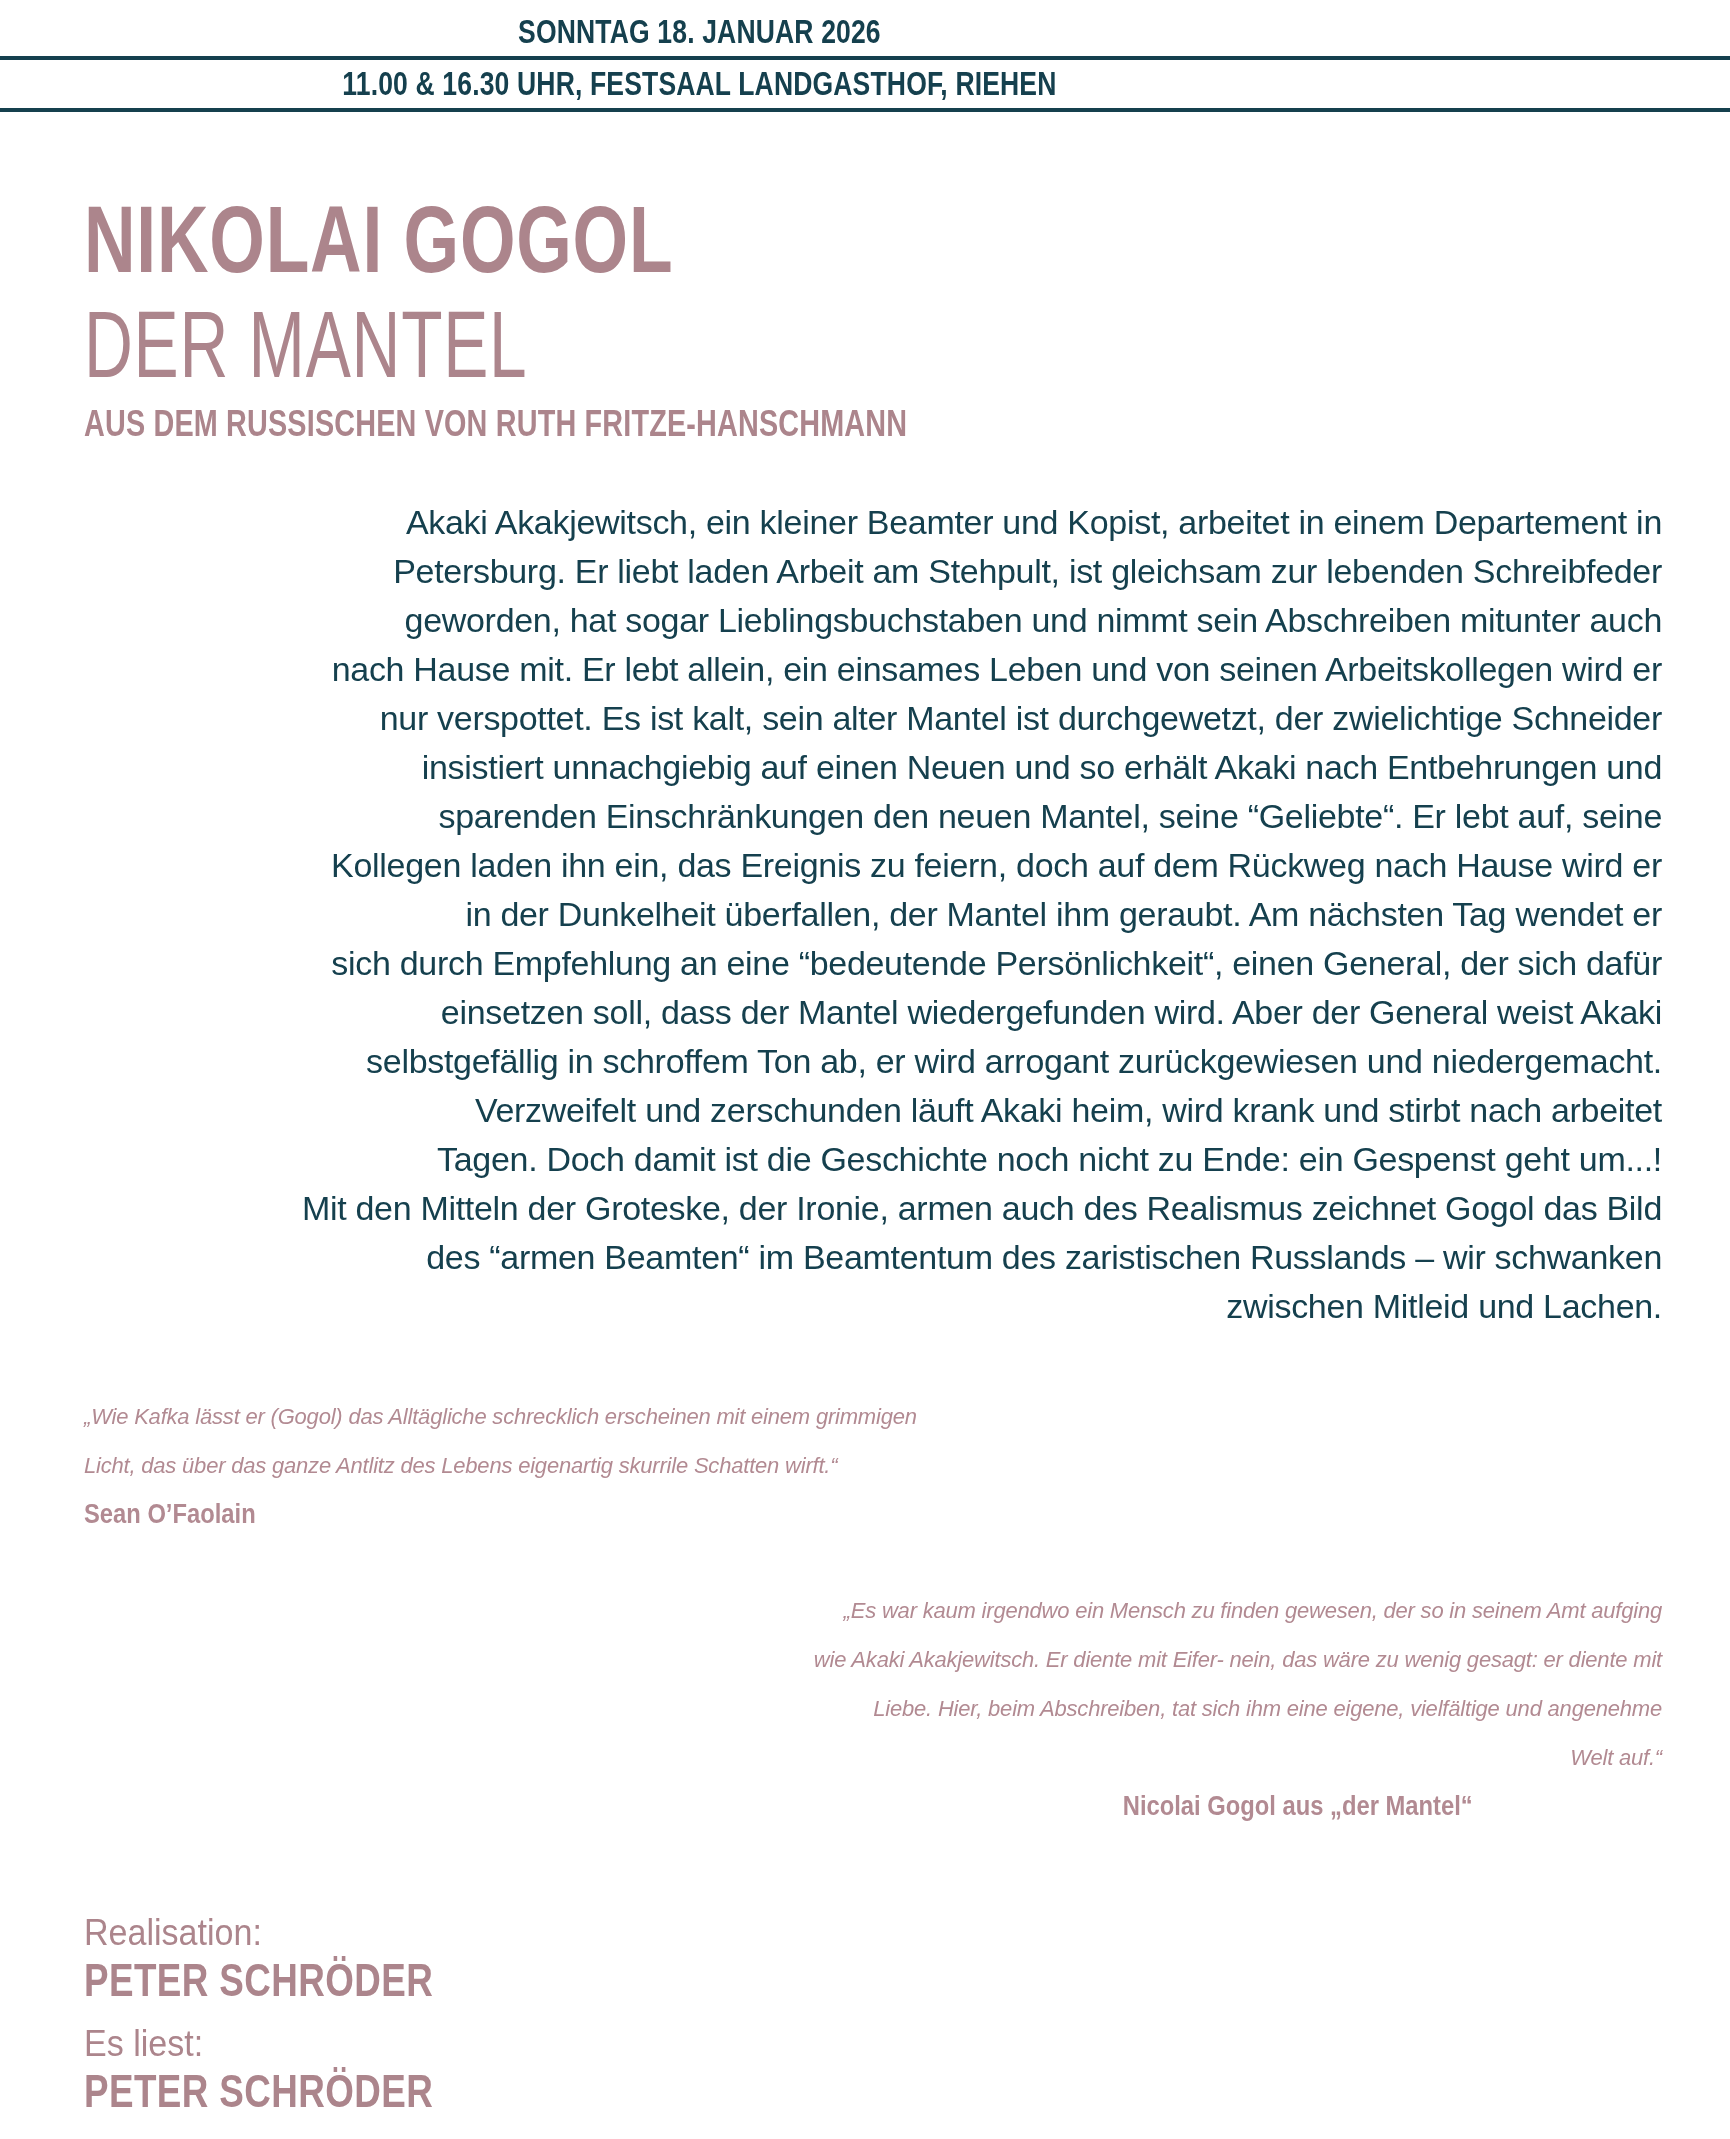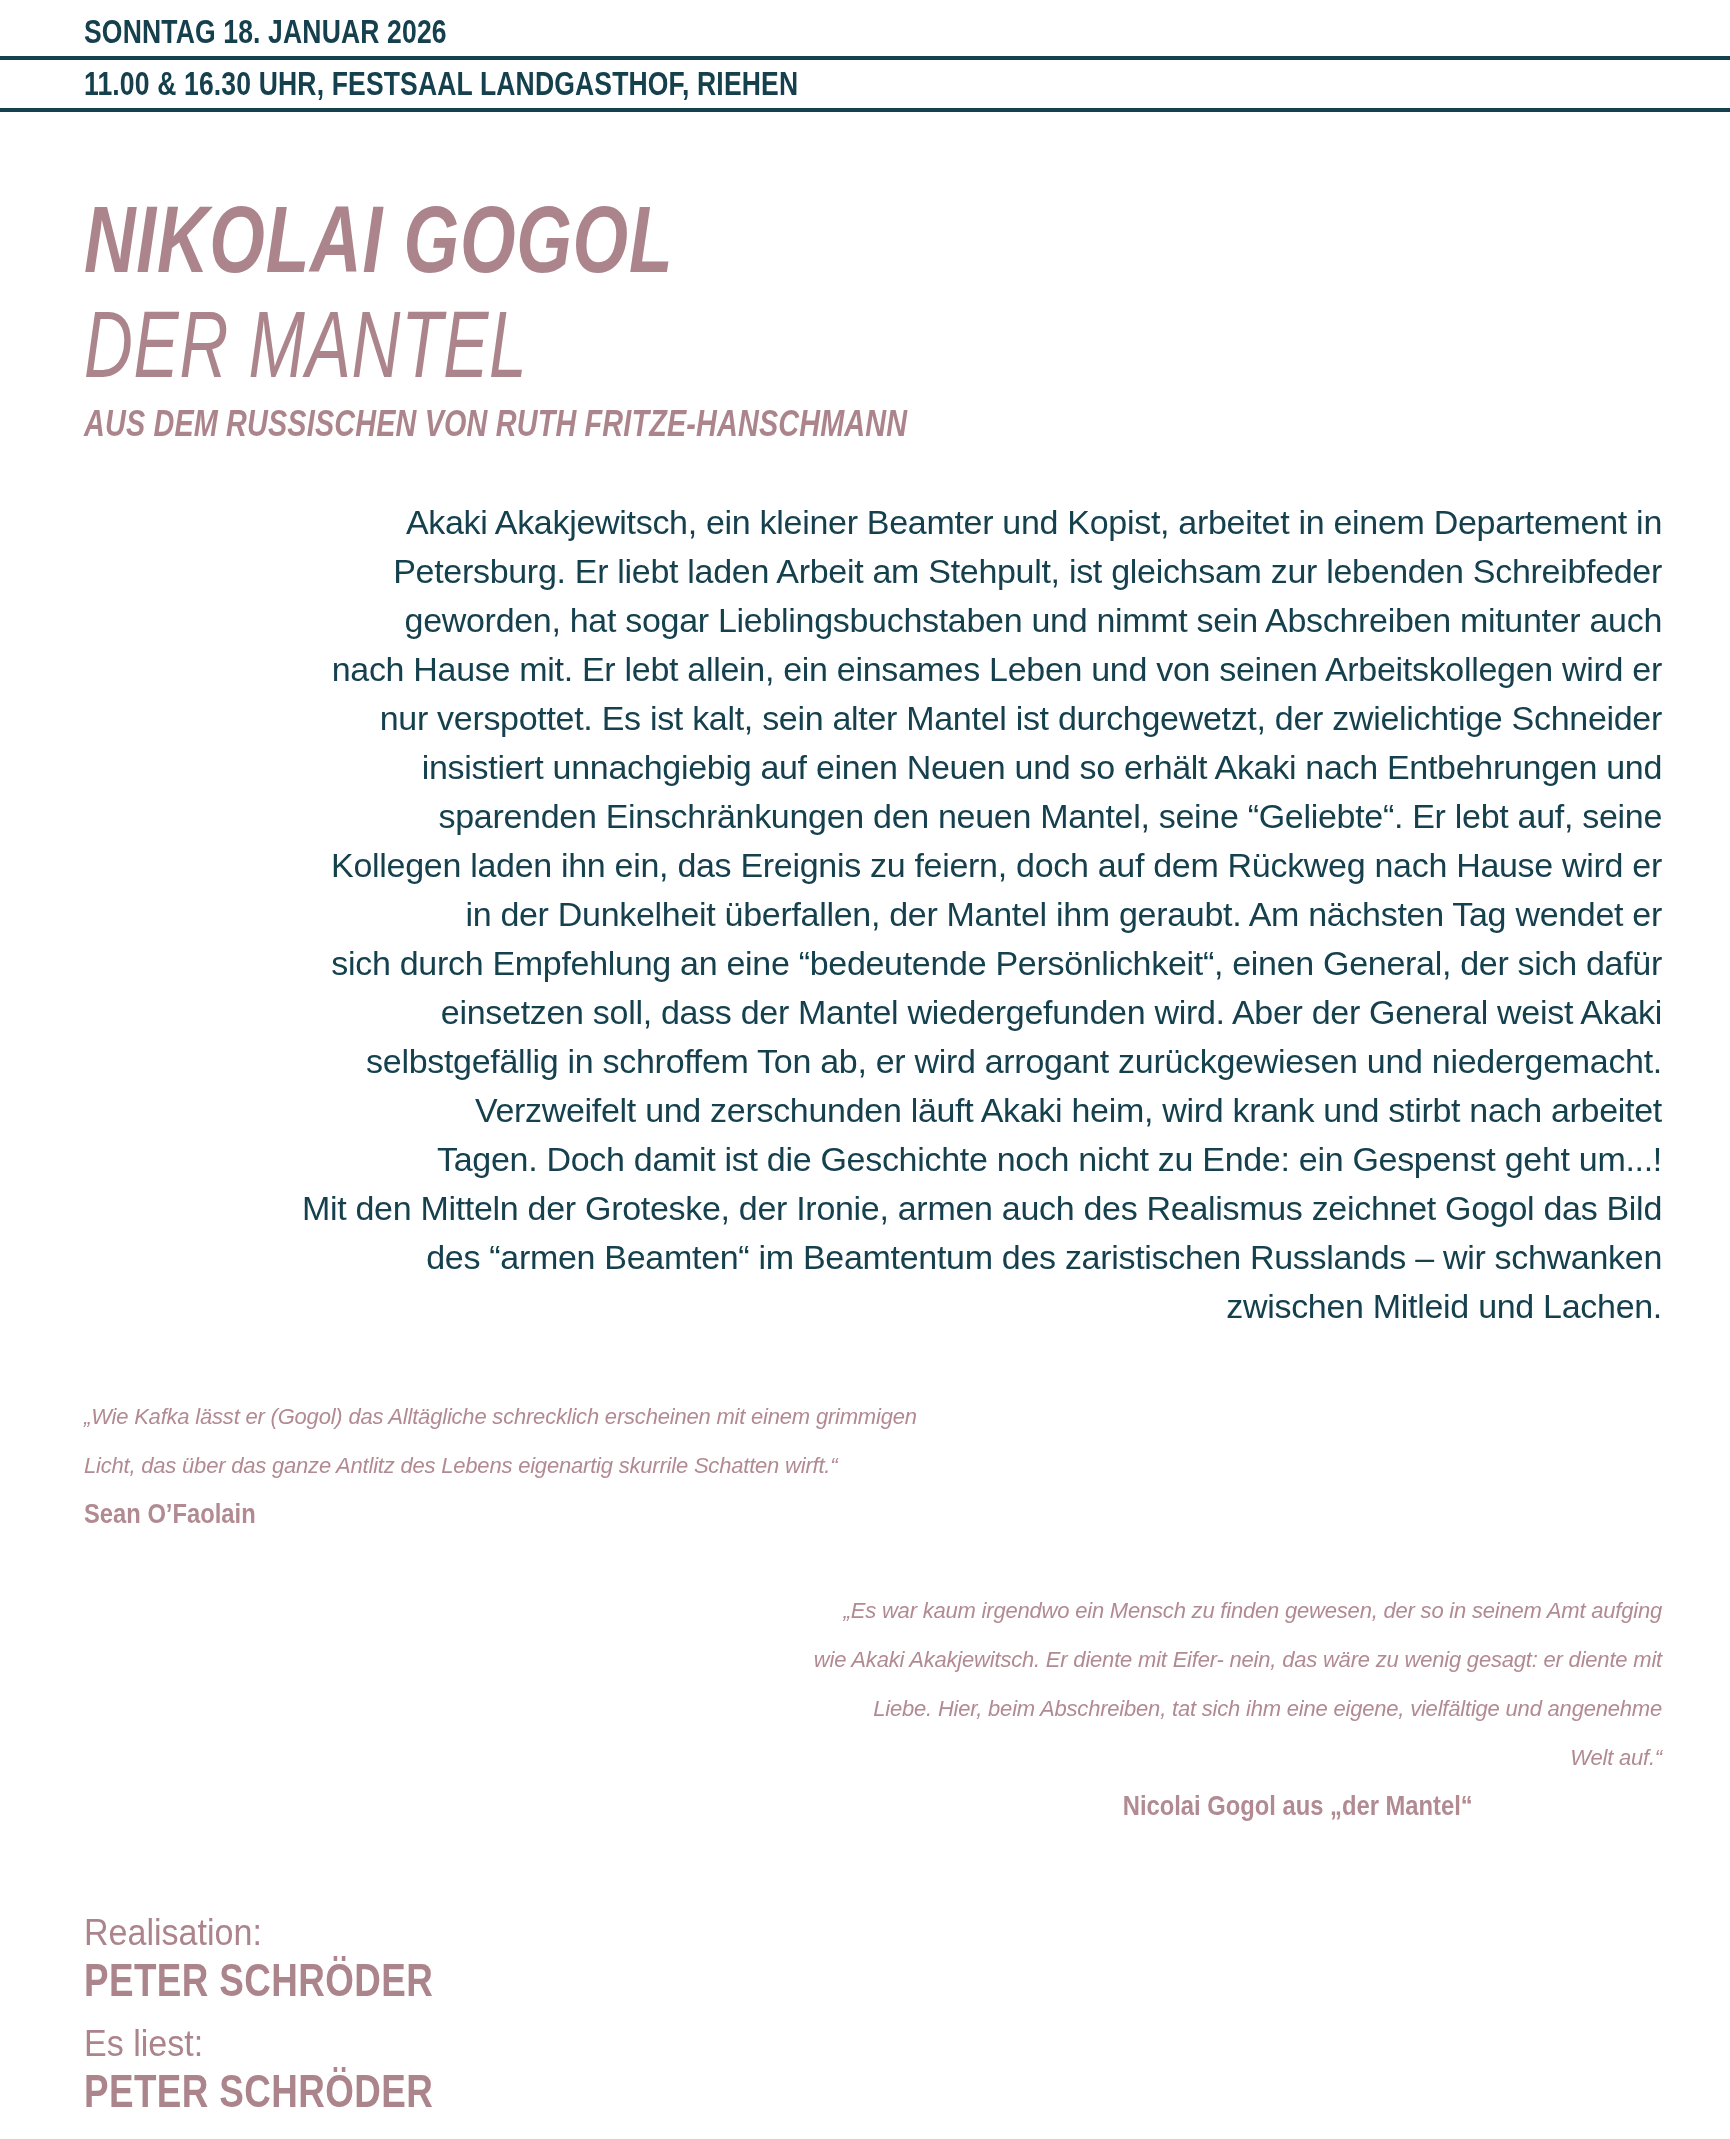--- a/index.html
+++ b/index.html
@@ -11,33 +11,33 @@
   html,body{background:#ffffff;}
   body{
     width:1731px;height:2139px;overflow:hidden;
     font-family:"Liberation Sans",sans-serif;
     color:var(--teal);
   }
   .page{position:relative;width:100%;height:100%;}
   .inset{padding-left:84px;padding-right:69px;}
 
   
-  .header{padding-top:8px;}
+  .header{padding-top:8px;text-align:center;}
   .header-line{
     font-weight:700;font-size:34px;line-height:46px;
     color:var(--teal);letter-spacing:0.2px;
     transform:scaleX(.78);transform-origin:0 50%;
     white-space:nowrap;
   }
   .rule{height:4px;background:var(--teal);width:100%;}
   .rule.r1{margin-top:2px;}
   .rule.r2{margin-top:2px;}
 
   
-  .title-block{margin-top:79px;font-style:italic;}
+  .title-block{margin-top:79px;}
   .author-title{
     color:var(--mauve);font-weight:700;font-size:94px;line-height:97px;
     transform:scaleX(.76);transform-origin:0 50%;white-space:nowrap;
     letter-spacing:1px;
   }
   .work-title{
     color:var(--mauve);font-weight:400;font-size:94px;line-height:94px;
     margin-top:10px;
     transform:scaleX(.72);transform-origin:0 50%;white-space:nowrap;
     letter-spacing:1px;

